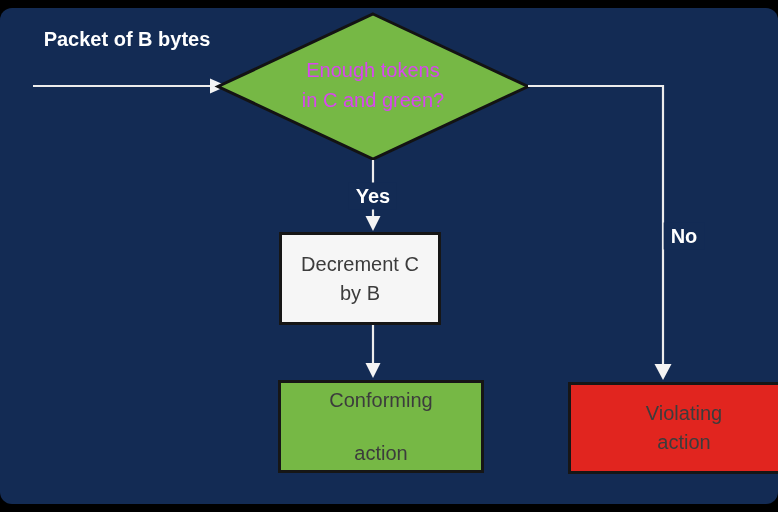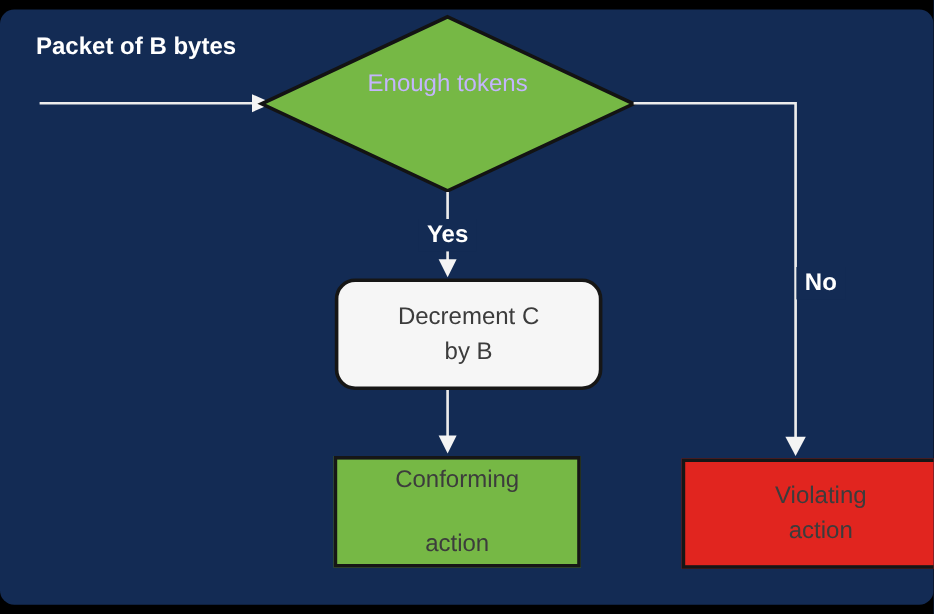--- a/index.html
+++ b/index.html
@@ -17,48 +17,48 @@
     border-radius: 12px;
   }
   svg.connectors {
     position: absolute;
     left: 0; top: 0;
     width: 778px; height: 512px;
   }
   .start-label {
     position: absolute;
     left: 30px; top: 26px; width: 194px;
-    text-align: left;
+    text-align: center;
     color: #ffffff;
     font-size: 20px;
     font-weight: 600;
     line-height: 27px;
   }
   .diamond-label {
     position: absolute;
     left: 263px; top: 55px; width: 220px;
     text-align: center;
-    color: #c4b5fd;
+    color: #d946ef;
     font-size: 20px;
     line-height: 30px;
   }
   .box {
     position: absolute;
     box-sizing: border-box;
     border: 3px solid #161616;
     display: flex;
     flex-direction: column;
     align-items: center;
     justify-content: center;
     text-align: center;
     font-size: 20px;
     line-height: 29px;
     color: #3c3c3c;
   }
-  .box.decrement  { left: 279px; top: 232px; width: 223px; height: 93px; background: #f6f6f6; border-radius: 17px; }
+  .box.decrement  { left: 279px; top: 232px; width: 162px; height: 93px; background: #f6f6f6; }
   .box.conforming { left: 278px; top: 380px; width: 206px; height: 93px; background: #76b845; gap: 24px; }
   .box.violating  { left: 568px; top: 382px; width: 232px; height: 92px; background: #e1251f; }
   .edge-label {
     position: absolute;
     transform: translate(-50%, -50%);
     background: #132b54;
     color: #ffffff;
     font-size: 20px;
     font-weight: 600;
     padding: 2px 7px;
@@ -89,20 +89,21 @@
   <polyline points="528,86 663,86 663,371" fill="none" stroke="#ececec" stroke-width="2.2"></polyline>
   <polygon points="663,380 654.5,364 671.5,364" fill="#f4f4f4"></polygon>
 </svg>
 
 <div class="start-label">
   <span class="line1">Packet of B bytes</span>
 </div>
 
 <div class="diamond-label">
   <span class="line1">Enough tokens</span>
+  <span class="line2">in C and green?</span>
 </div>
 
 <div class="edge-label yes">Yes</div>
 <div class="edge-label no">No</div>
 
 <div class="box decrement">
   <span class="line1">Decrement C</span>
   <span class="line2">by B</span>
 </div>
 

